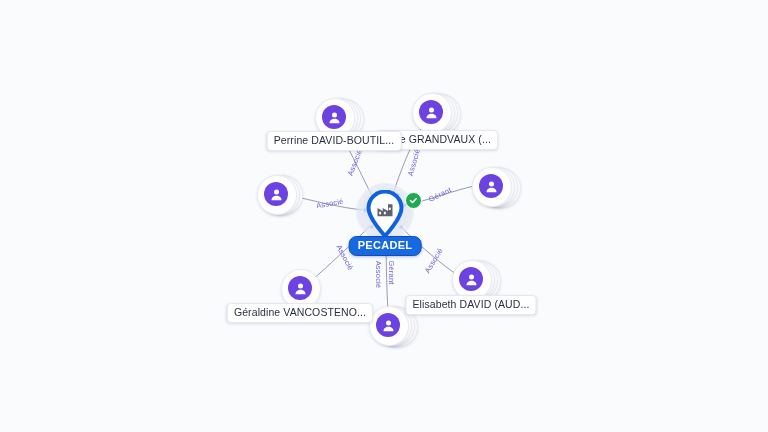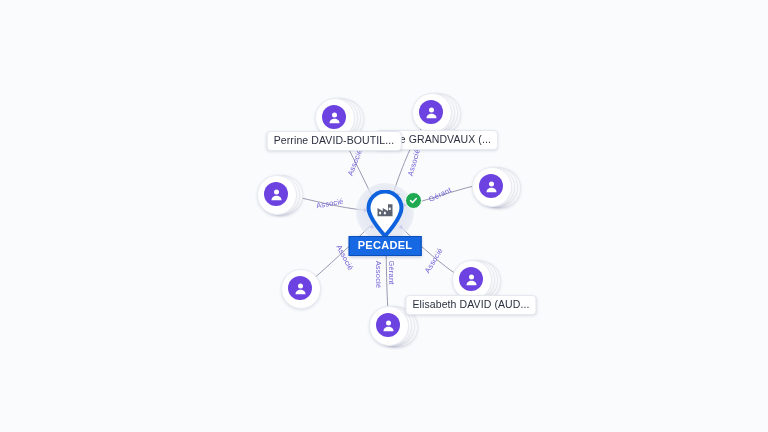--- a/index.html
+++ b/index.html
@@ -126,21 +126,21 @@
     border: 1.5px solid #ffffff;
     display: flex;
     align-items: center;
     justify-content: center;
   }
   .company-label {
     position: absolute;
     transform: translate(-50%, 0);
     background: #1668e3;
     border: 1.5px solid #0d4fb8;
-    border-radius: 0;
+    border-radius: 8px;
     padding: 2px 8px 3px 8px;
     font-size: 11px;
     line-height: 13px;
     font-weight: bold;
     color: #ffffff;
     white-space: nowrap;
     letter-spacing: 0.3px;
     box-shadow: 0 1px 3px rgba(20,50,120,0.3);
   }
 
@@ -261,20 +261,21 @@
     <div class="stack">
       <div class="sheet s0"></div>
     </div>
     <div class="avatar-disc">
       <svg width="15" height="15" viewBox="0 0 24 24" fill="#ffffff">
         <circle cx="12" cy="8" r="4"></circle>
         <path d="M4 21c0-4.4 3.6-7 8-7s8 2.6 8 7z"></path>
       </svg>
     </div>
   </div>
+  <div class="node-label" style="left:300px; top:303px; z-index:20;">Géraldine VANCOSTENO...</div>
 
   <div class="person-node" style="left:471px; top:279px;">
     <div class="stack">
       <div class="sheet s3"></div>
         <div class="sheet s2"></div>
         <div class="sheet s1"></div>
         <div class="sheet s0"></div>
     </div>
     <div class="avatar-disc">
       <svg width="15" height="15" viewBox="0 0 24 24" fill="#ffffff">

